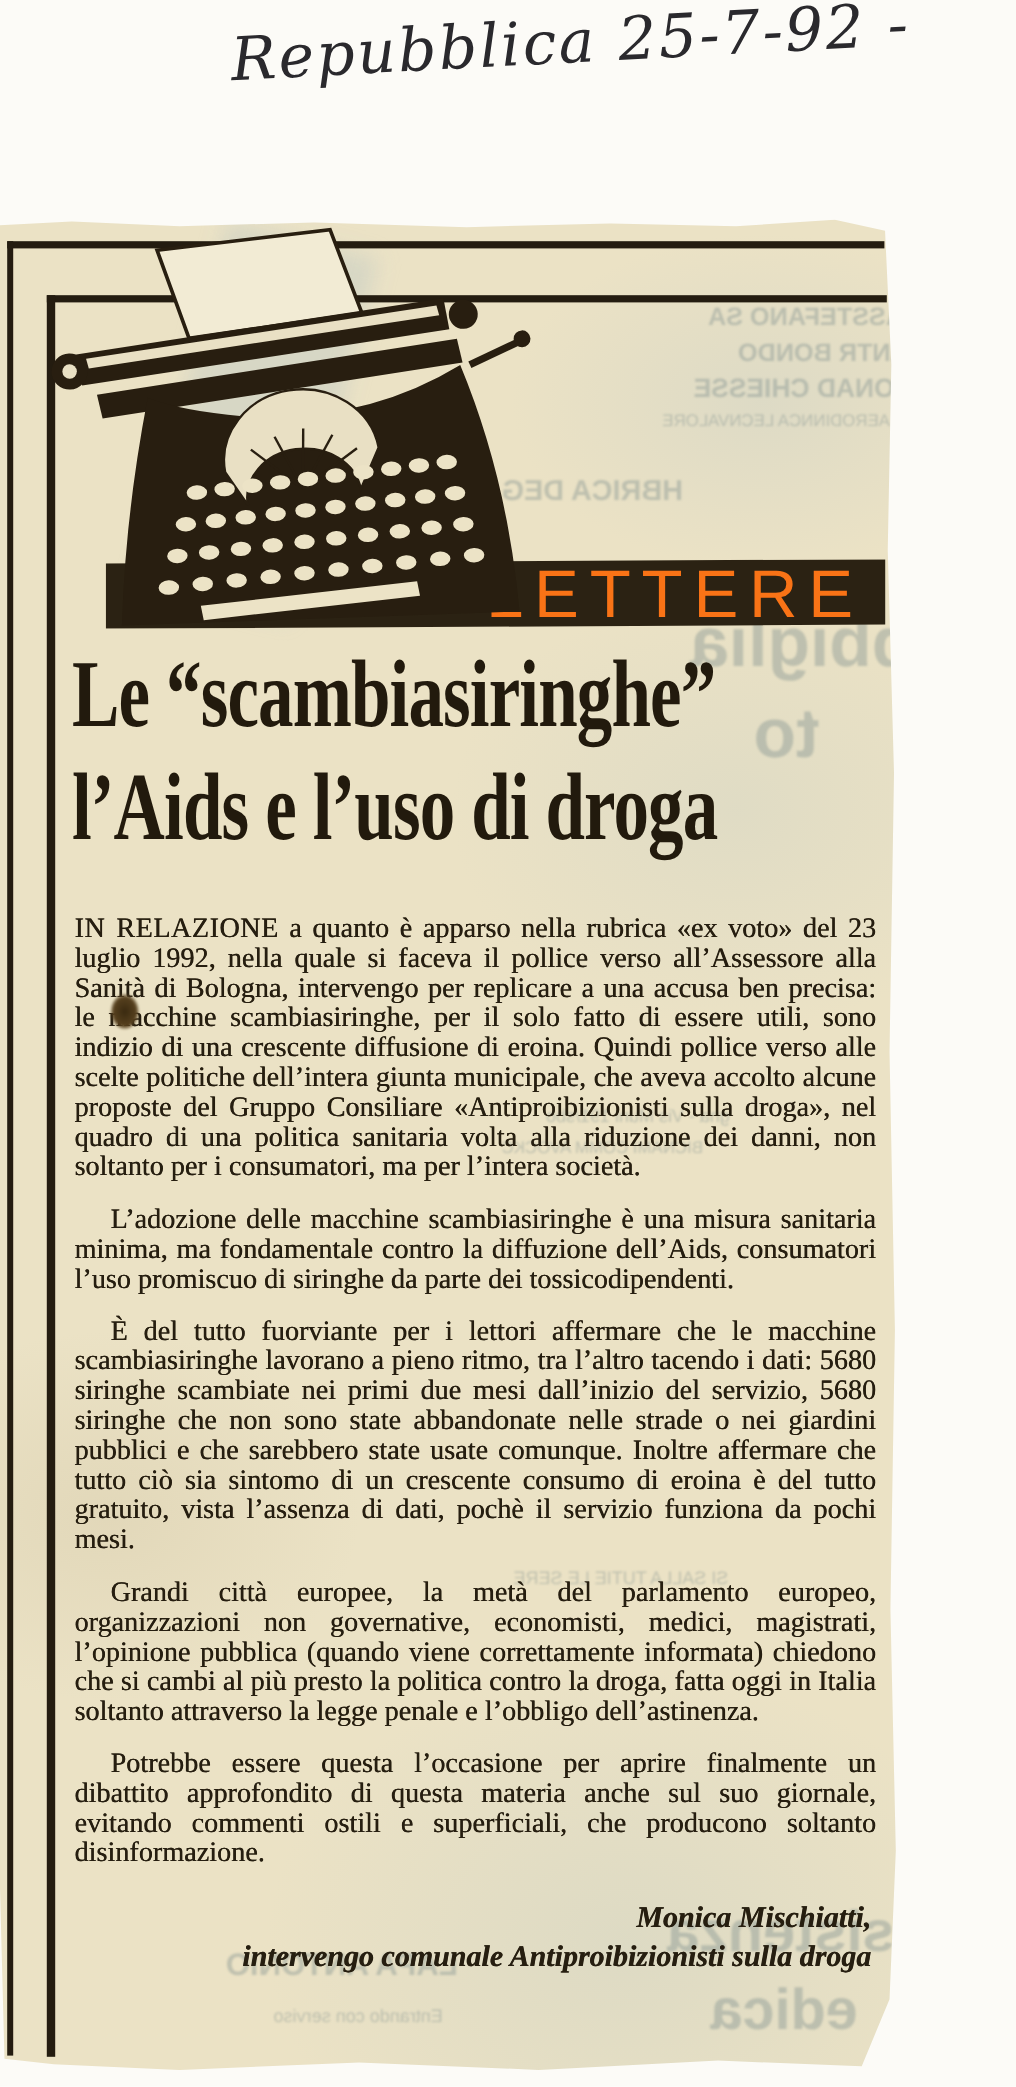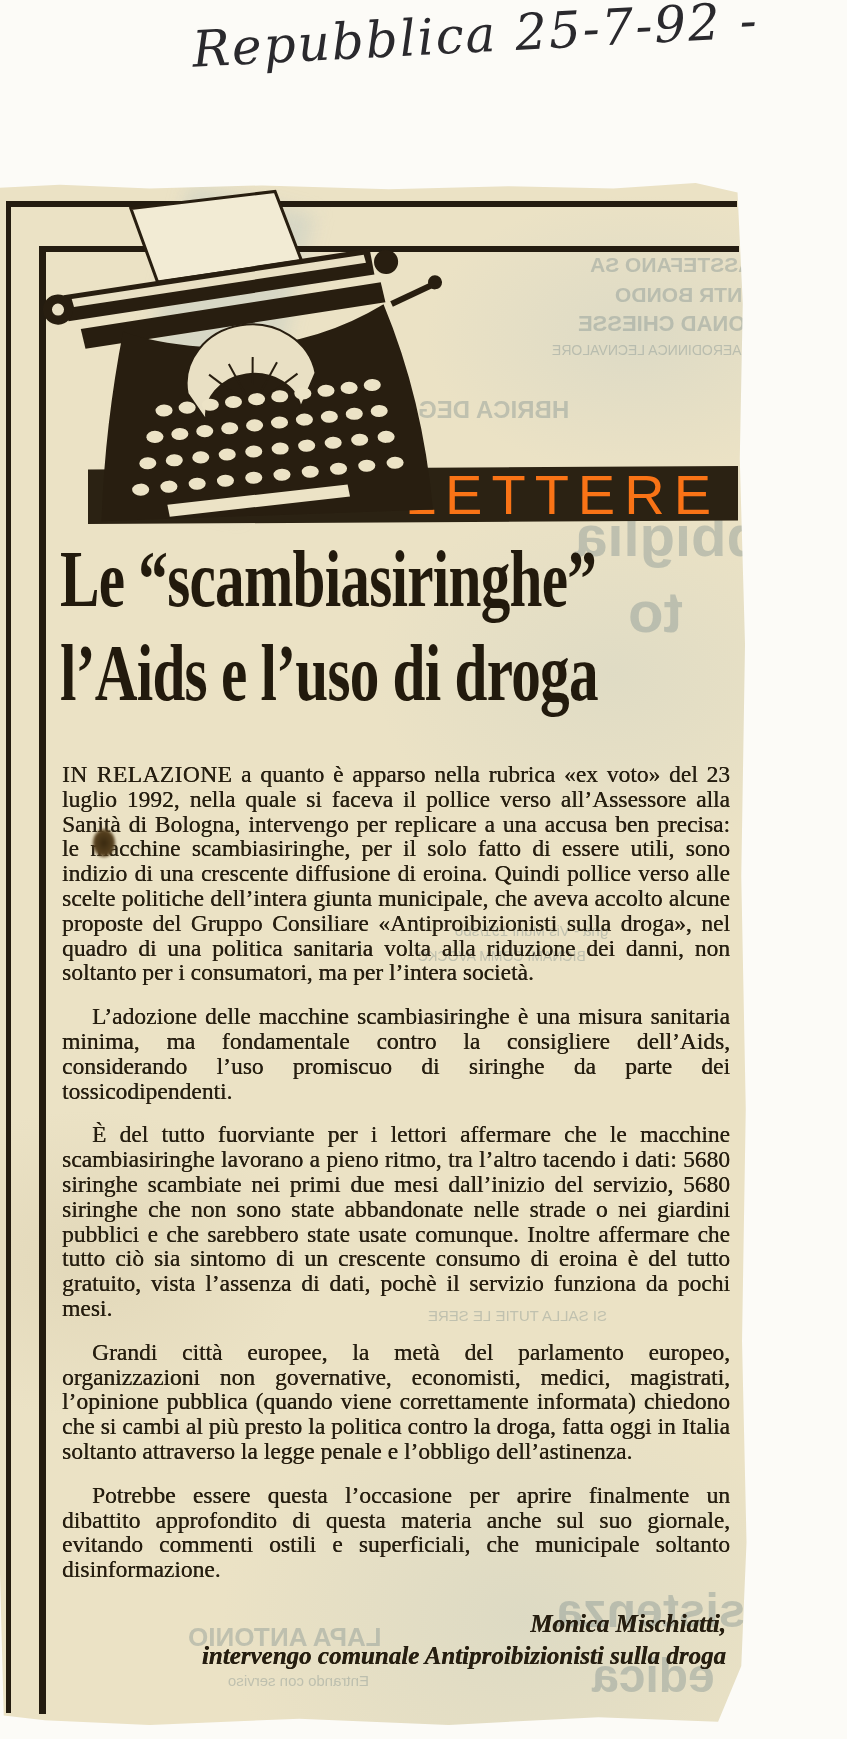--- a/index.html
+++ b/index.html
@@ -184,24 +184,24 @@
     <div class="ink-blot"></div>
 
     <div class="headline">
       <div>Le “scambiasiringhe”</div>
       <div>l’Aids e l’uso di droga</div>
     </div>
 
     <div class="article-body">
       <div id="paras">
           <p class="para"><strong>IN RELAZIONE</strong> a quanto è apparso nella rubrica «ex voto» del 23 luglio 1992, nella quale si faceva il pollice verso all’Assessore alla Sanità di Bologna, intervengo per replicare a una accusa ben precisa: le macchine scambiasiringhe, per il solo fatto di essere utili, sono indizio di una crescente diffusione di eroina. Quindi pollice verso alle scelte politiche dell’intera giunta municipale, che aveva accolto alcune proposte del Gruppo Consiliare «Antiproibizionisti sulla droga», nel quadro di una politica sanitaria volta alla riduzione dei danni, non soltanto per i consumatori, ma per l’intera società.</p>
-          <p class="para">L’adozione delle macchine scambiasiringhe è una misura sanitaria minima, ma fondamentale contro la consigliere dell’Aids, considerando l’uso promiscuo di siringhe da parte dei tossicodipendenti.</p>
+          <p class="para">L’adozione delle macchine scambiasiringhe è una misura sanitaria minima, ma fondamentale contro la diffuzione dell’Aids, consumatori l’uso promiscuo di siringhe da parte dei tossicodipendenti.</p>
           <p class="para">È del tutto fuorviante per i lettori affermare che le macchine scambiasiringhe lavorano a pieno ritmo, tra l’altro tacendo i dati: 5680 siringhe scambiate nei primi due mesi dall’inizio del servizio, 5680 siringhe che non sono state abbandonate nelle strade o nei giardini pubblici e che sarebbero state usate comunque. Inoltre affermare che tutto ciò sia sintomo di un crescente consumo di eroina è del tutto gratuito, vista l’assenza di dati, pochè il servizio funziona da pochi mesi.</p>
           <p class="para">Grandi città europee, la metà del parlamento europeo, organizzazioni non governative, economisti, medici, magistrati, l’opinione pubblica (quando viene correttamente informata) chiedono che si cambi al più presto la politica contro la droga, fatta oggi in Italia soltanto attraverso la legge penale e l’obbligo dell’astinenza.</p>
-          <p class="para">Potrebbe essere questa l’occasione per aprire finalmente un dibattito approfondito di questa materia anche sul suo giornale, evitando commenti ostili e superficiali, che municipale soltanto disinformazione.</p>
+          <p class="para">Potrebbe essere questa l’occasione per aprire finalmente un dibattito approfondito di questa materia anche sul suo giornale, evitando commenti ostili e superficiali, che producono soltanto disinformazione.</p>
         </div>
       <div class="signature">
         <div class="sig-name">Monica Mischiatti,</div>
         <div class="sig-role">intervengo comunale Antiproibizionisti sulla droga</div>
       </div>
     </div>
 
   </div>
 </div>
 

